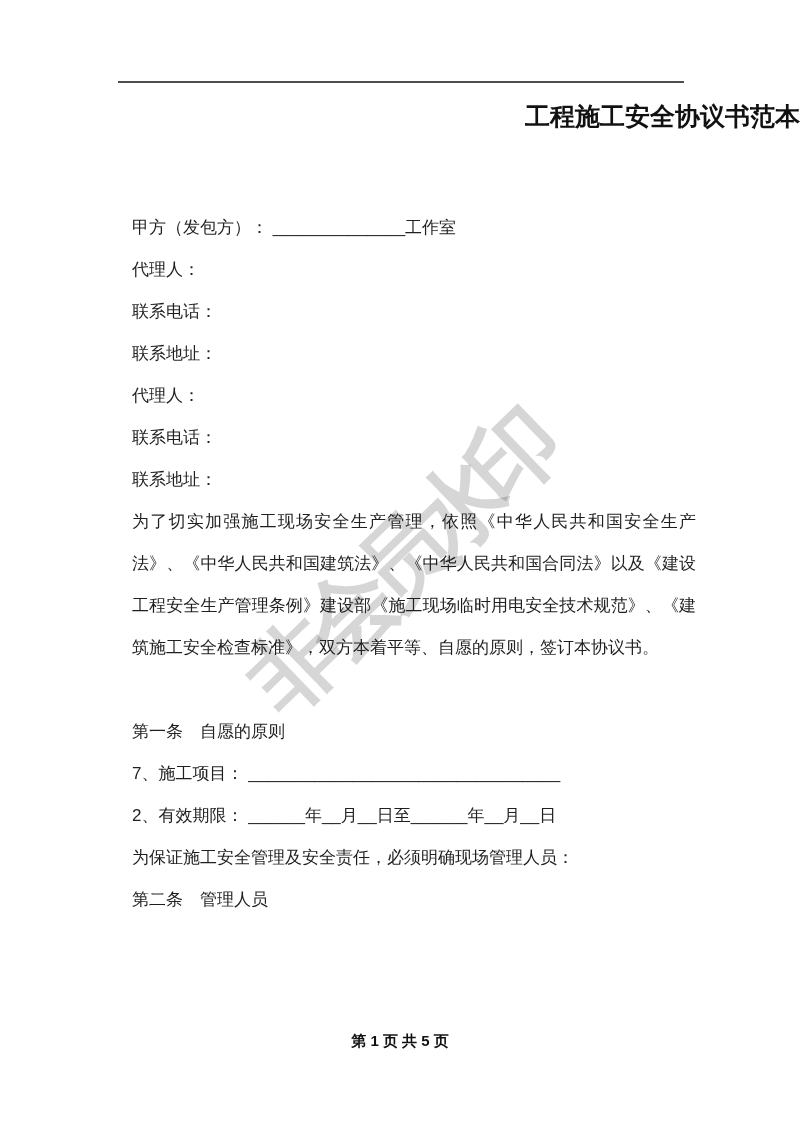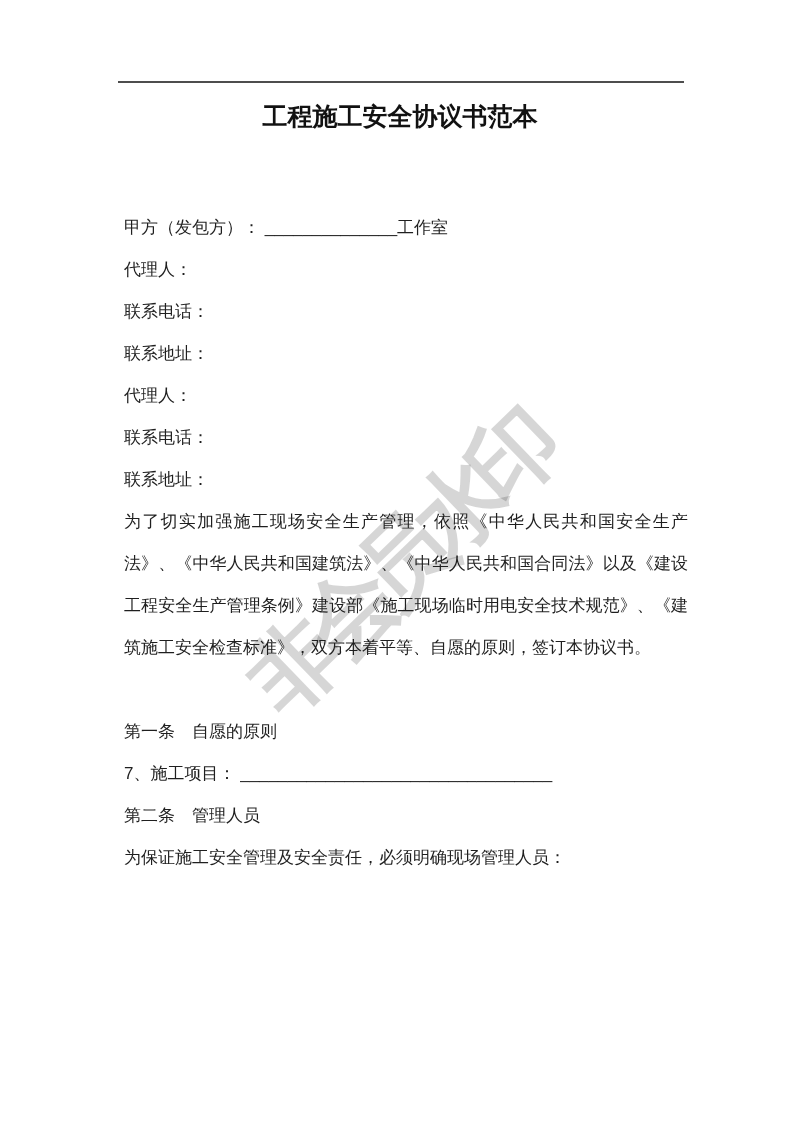--- a/index.html
+++ b/index.html
@@ -18,41 +18,41 @@
     top: 81px;
     width: 566px;
     height: 2px;
     background: #4d4d4d;
   }
   .doc-title {
     position: absolute;
     left: 0;
     top: 100px;
     width: 800px;
-    text-align: center;
+    text-align: right;
     font-size: 25px;
     font-weight: bold;
     color: #111111;
     z-index: 2;
   }
   .watermark {
     position: absolute;
     left: 400px;
     top: 565px;
     transform: translate(-50%, -50%) rotate(-44deg);
     font-size: 90px;
     font-weight: bold;
     letter-spacing: -14px;
     color: rgba(0, 0, 0, 0.16);
     white-space: nowrap;
     z-index: 0;
   }
   .content {
     position: absolute;
-    left: 124px;
+    left: 132px;
     top: 207px;
     width: 564px;
     font-size: 17px;
     z-index: 1;
   }
   .line {
     line-height: 42px;
     white-space: nowrap;
     overflow: hidden;
   }
@@ -89,18 +89,20 @@
     <div class="line">甲方（发包方）： ______________工作室</div>
     <div class="line">代理人：</div>
     <div class="line">联系电话：</div>
     <div class="line">联系地址：</div>
     <div class="line">代理人：</div>
     <div class="line">联系电话：</div>
     <div class="line">联系地址：</div>
     <div class="para">为了切实加强施工现场安全生产管理，依照《中华人民共和国安全生产法》、《中华人民共和国建筑法》、《中华人民共和国合同法》以及《建设工程安全生产管理条例》建设部《施工现场临时用电安全技术规范》、《建筑施工安全检查标准》，双方本着平等、自愿的原则，签订本协议书。</div>
     <div class="line">第一条　自愿的原则</div>
     <div class="line">7、施工项目： _________________________________</div>
+    <div class="line">2、有效期限： ______年__月__日至______年__月__日</div>
+    <div class="line">为保证施工安全管理及安全责任，必须明确现场管理人员：</div>
     <div class="line">第二条　管理人员</div>
-    <div class="line">为保证施工安全管理及安全责任，必须明确现场管理人员：</div>
   </div>
 
+  <div class="page-footer">第 1 页 共 5 页</div>
 
 </div>
 
 </body></html>

